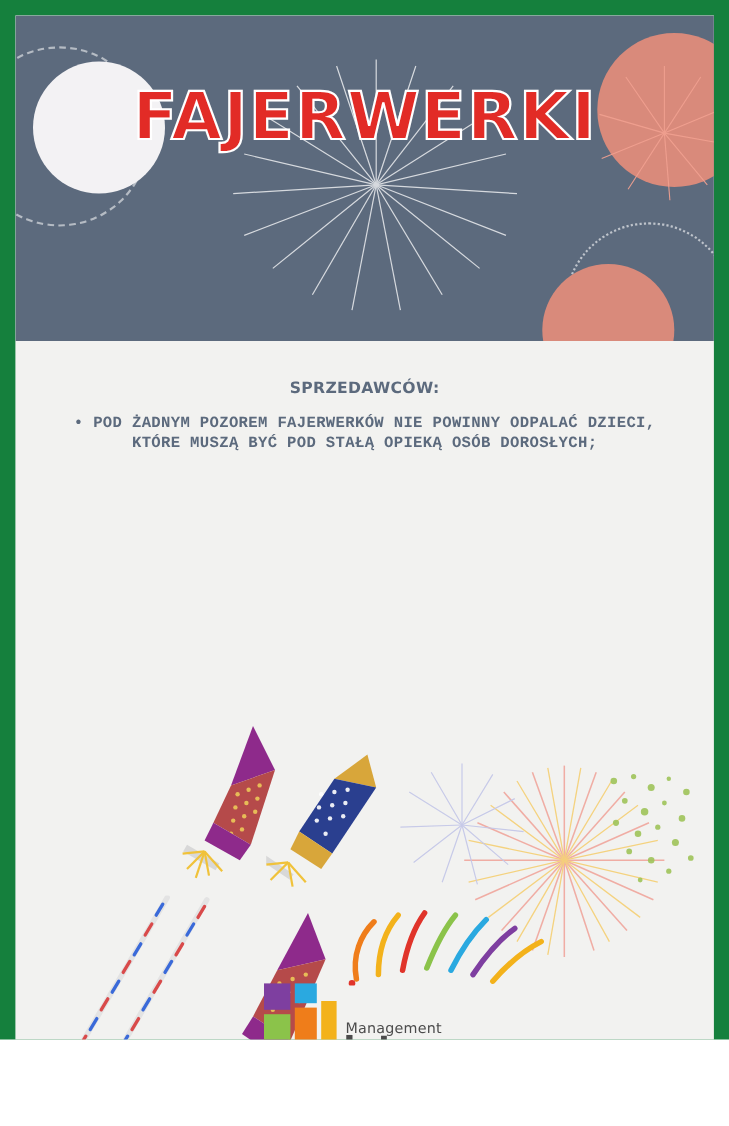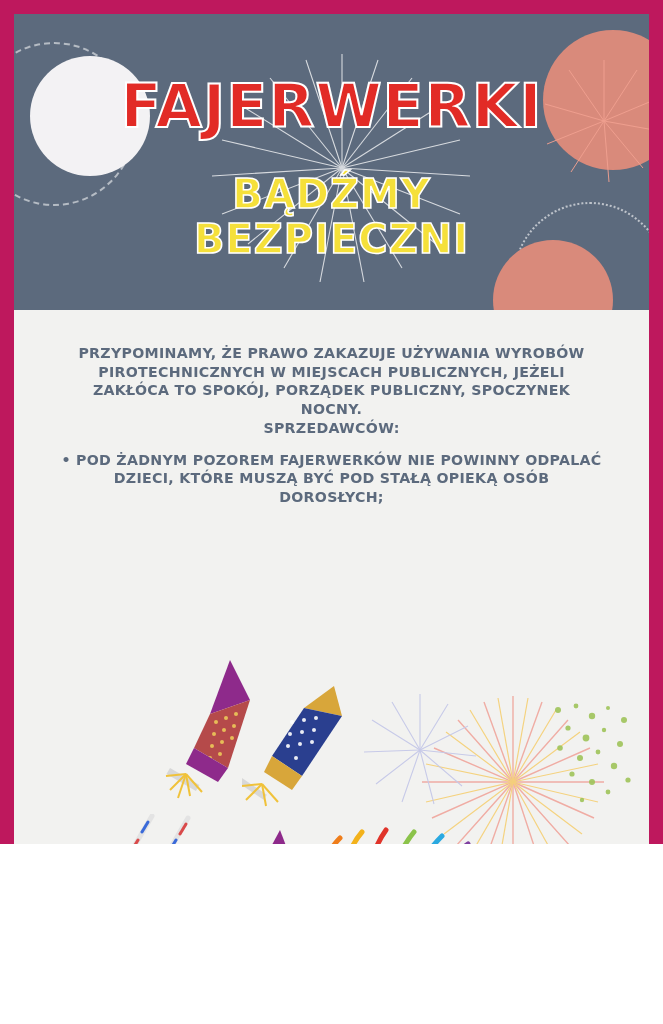--- a/index.html
+++ b/index.html
@@ -11,22 +11,22 @@
     width: 663px;
     height: 1024px;
     overflow: hidden;
     font-family: "Liberation Sans", sans-serif;
   }
 
   
   .poster {
     position: relative;
     width: 663px;
-    height: 844px;
-    background: #be185d;       
+    height: 945px;
+    background: #15803d;       
     overflow: hidden;
   }
   .inner {
     position: absolute;
     left: 14px;
     top: 14px;
     width: 635px;
     height: 996px;
     background: #f2f2f0;
     overflow: hidden;
@@ -121,21 +121,21 @@
     width: 543px;
     text-align: center;
     color: #5c6a7d;
     font-family: "DejaVu Sans", sans-serif;
     font-weight: bold;
     font-size: 14.2px;
     line-height: 1.32;
     letter-spacing: 0.3px;
   }
   .body-text p { margin: 0; }
-  .body-text p.gap { margin-top: 13px; }
+  .body-text p.gap { margin-top: 13px; font-family: Liberation Mono, monospace; }
 
   
   .art {
     position: absolute;
     left: 0;
     top: 600px;
     width: 635px;
     height: 396px;
     overflow: hidden;
   }
@@ -224,28 +224,23 @@
             <line x1="65" y1="65" x2="32" y2="116"></line>
             <line x1="65" y1="65" x2="8" y2="88"></line>
             <line x1="65" y1="65" x2="6" y2="48"></line>
             <line x1="65" y1="65" x2="30" y2="14"></line>
           </g>
         </svg>
       </div>
 
       <div class="title-main">FAJERWERKI</div>
 
-      <div class="title-sub">
-        <span>BĄDŹMY</span>
-        <span class="l2">BEZPIECZNI</span>
-      </div>
     </div>
 
     <div class="body-text">
-      <p>PRZYPOMINAMY, ŻE PRAWO ZAKAZUJE UŻYWANIA WYROBÓW PIROTECHNICZNYCH W MIEJSCACH PUBLICZNYCH, JEŻELI ZAKŁÓCA TO SPOKÓJ, PORZĄDEK PUBLICZNY, SPOCZYNEK NOCNY.</p>
       <p>SPRZEDAWCÓW:</p>
       <p class="gap">• POD ŻADNYM POZOREM FAJERWERKÓW NIE POWINNY ODPALAĆ DZIECI, KTÓRE MUSZĄ BYĆ POD STAŁĄ OPIEKĄ OSÓB DOROSŁYCH;</p>
     </div>
 
     <div class="art">
 
       <div class="burst" style="left:394px; top:68px;">
         <svg width="210" height="190" viewBox="0 0 210 190">
           <g stroke="#f0a9a0" stroke-width="1.4" opacity="0.95">
             <line x1="105" y1="100" x2="105" y2="14"></line>

